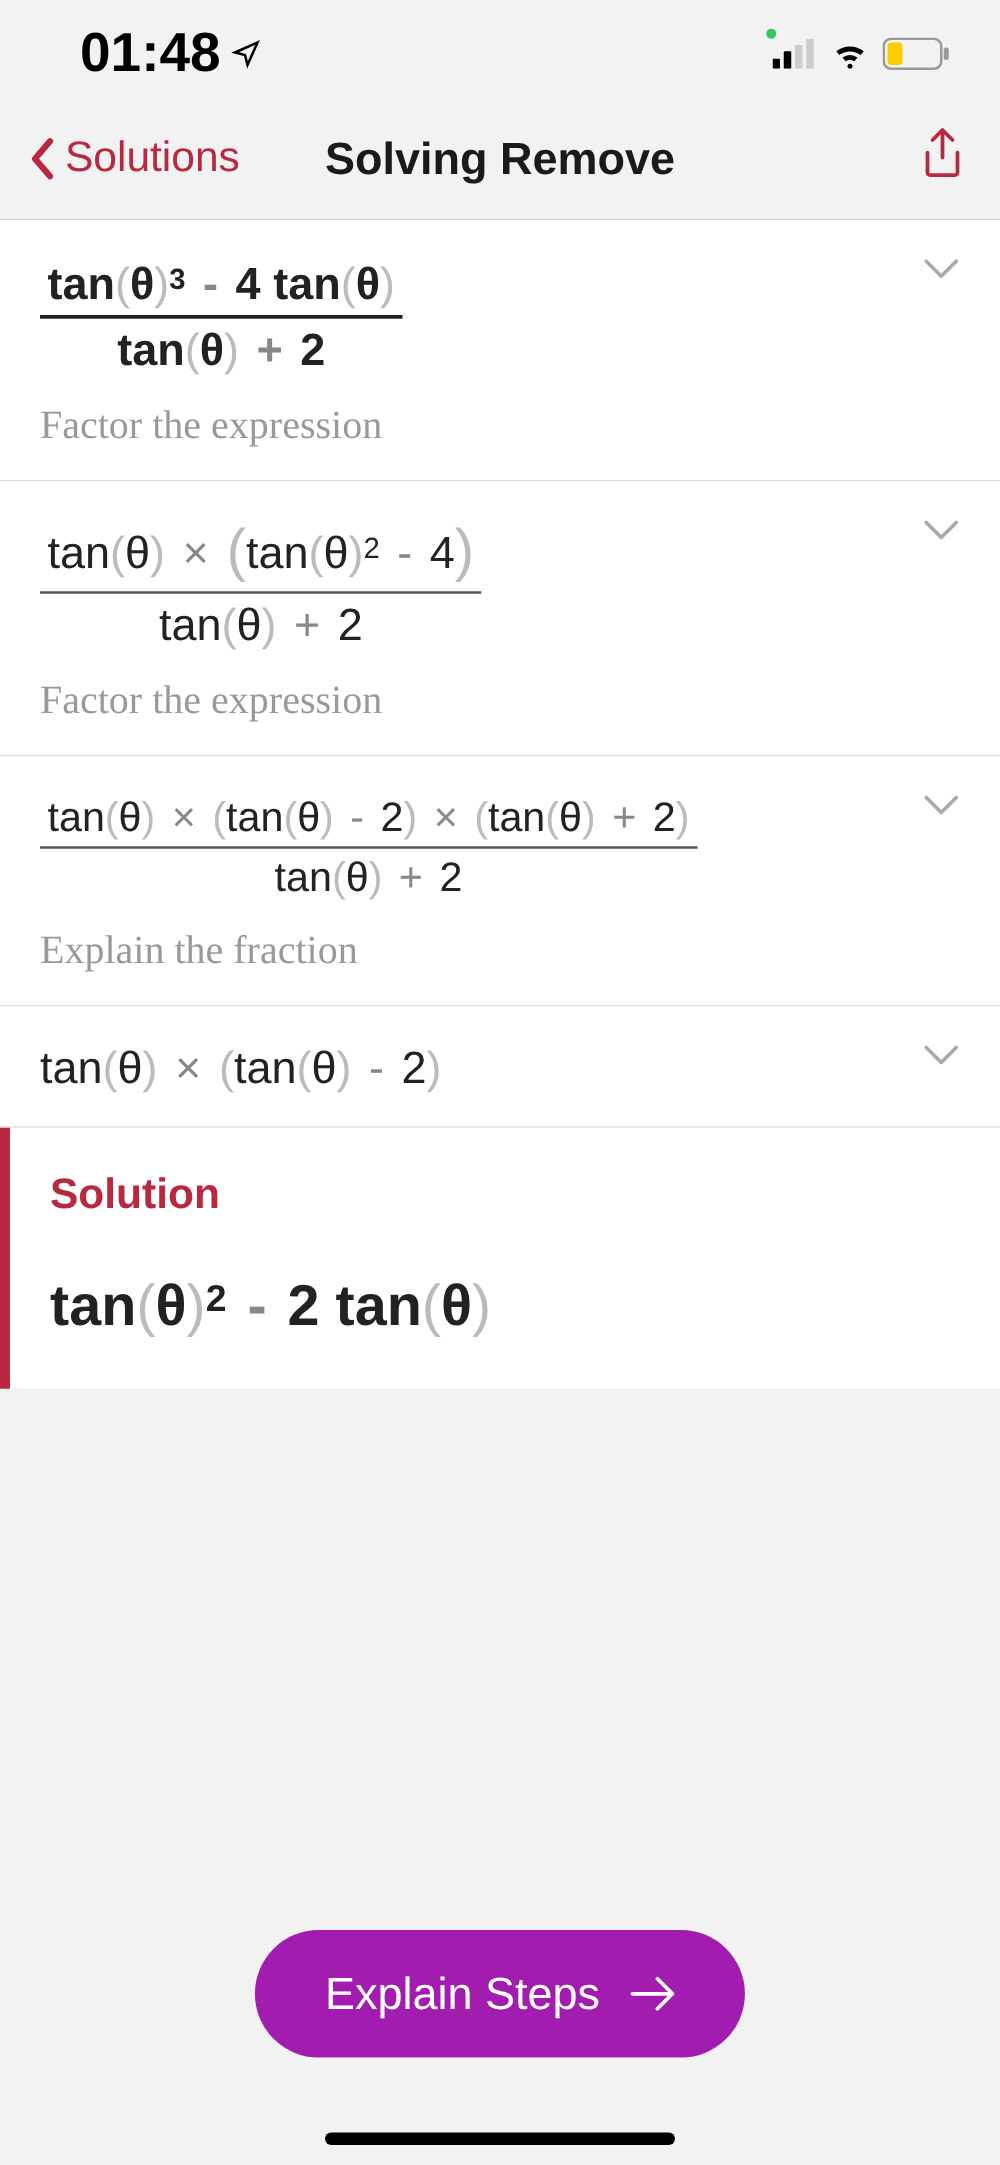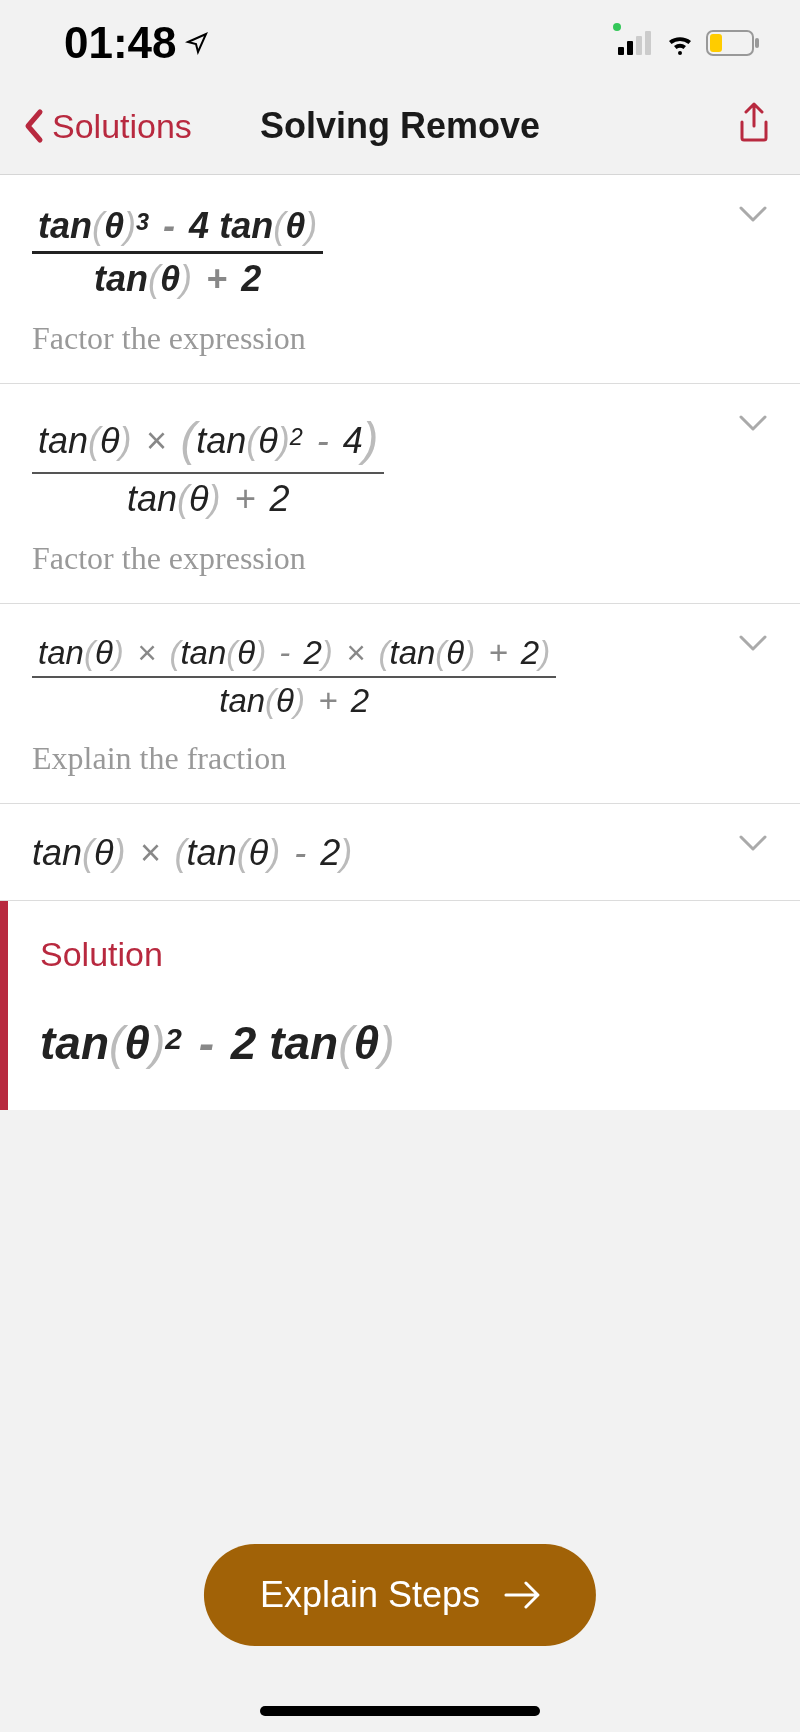--- a/index.html
+++ b/index.html
@@ -46,40 +46,39 @@
 }
 .step:last-of-type { border-bottom: none; }
 .expand-icon { position: absolute; top: 30px; right: 32px; color: #aaa; }
 .math {
   font-family: -apple-system, sans-serif;
   font-size: 36px;
   color: #222;
   display: flex;
   align-items: flex-end;
   flex-wrap: wrap;
-  font-style: italic;
 }
 .math-bold { font-weight: 700; }
 .frac { display: inline-flex; flex-direction: column; align-items: center; }
 .frac .num { border-bottom: 3px solid #222; padding: 2px 6px 4px; }
 .frac .den { padding: 4px 6px 2px; }
 .frac-light .num { border-bottom: 2px solid #555; }
 .paren { color: #bbb; font-weight: 400; }
 .op { color: #888; padding: 0 4px; }
 .sup { font-size: 0.65em; vertical-align: super; position: relative; top: -4px; }
 .step-desc { color: #999; font-size: 32px; margin-top: 18px; font-weight: 400; font-family: Liberation Serif, serif; }
 .solution-section { padding: 34px 32px 40px 32px; border-left: 8px solid #b8293f; }
-.solution-label { color: #b8293f; font-size: 34px; font-weight: 400; margin-bottom: 42px; }
+.solution-label { color: #b8293f; font-size: 34px; font-weight: 700; margin-bottom: 42px; }
 .solution-math { font-size: 46px; }
 .explain-btn {
   position: absolute;
   bottom: 86px;
   left: 50%;
   transform: translateX(-50%);
-  background: #a16207;
+  background: #a21caf;
   color: #fff;
   font-size: 36px;
   font-weight: 400;
   padding: 30px 56px;
   border-radius: 60px;
   display: flex;
   align-items: center;
   gap: 24px;
   border: none;
 }

